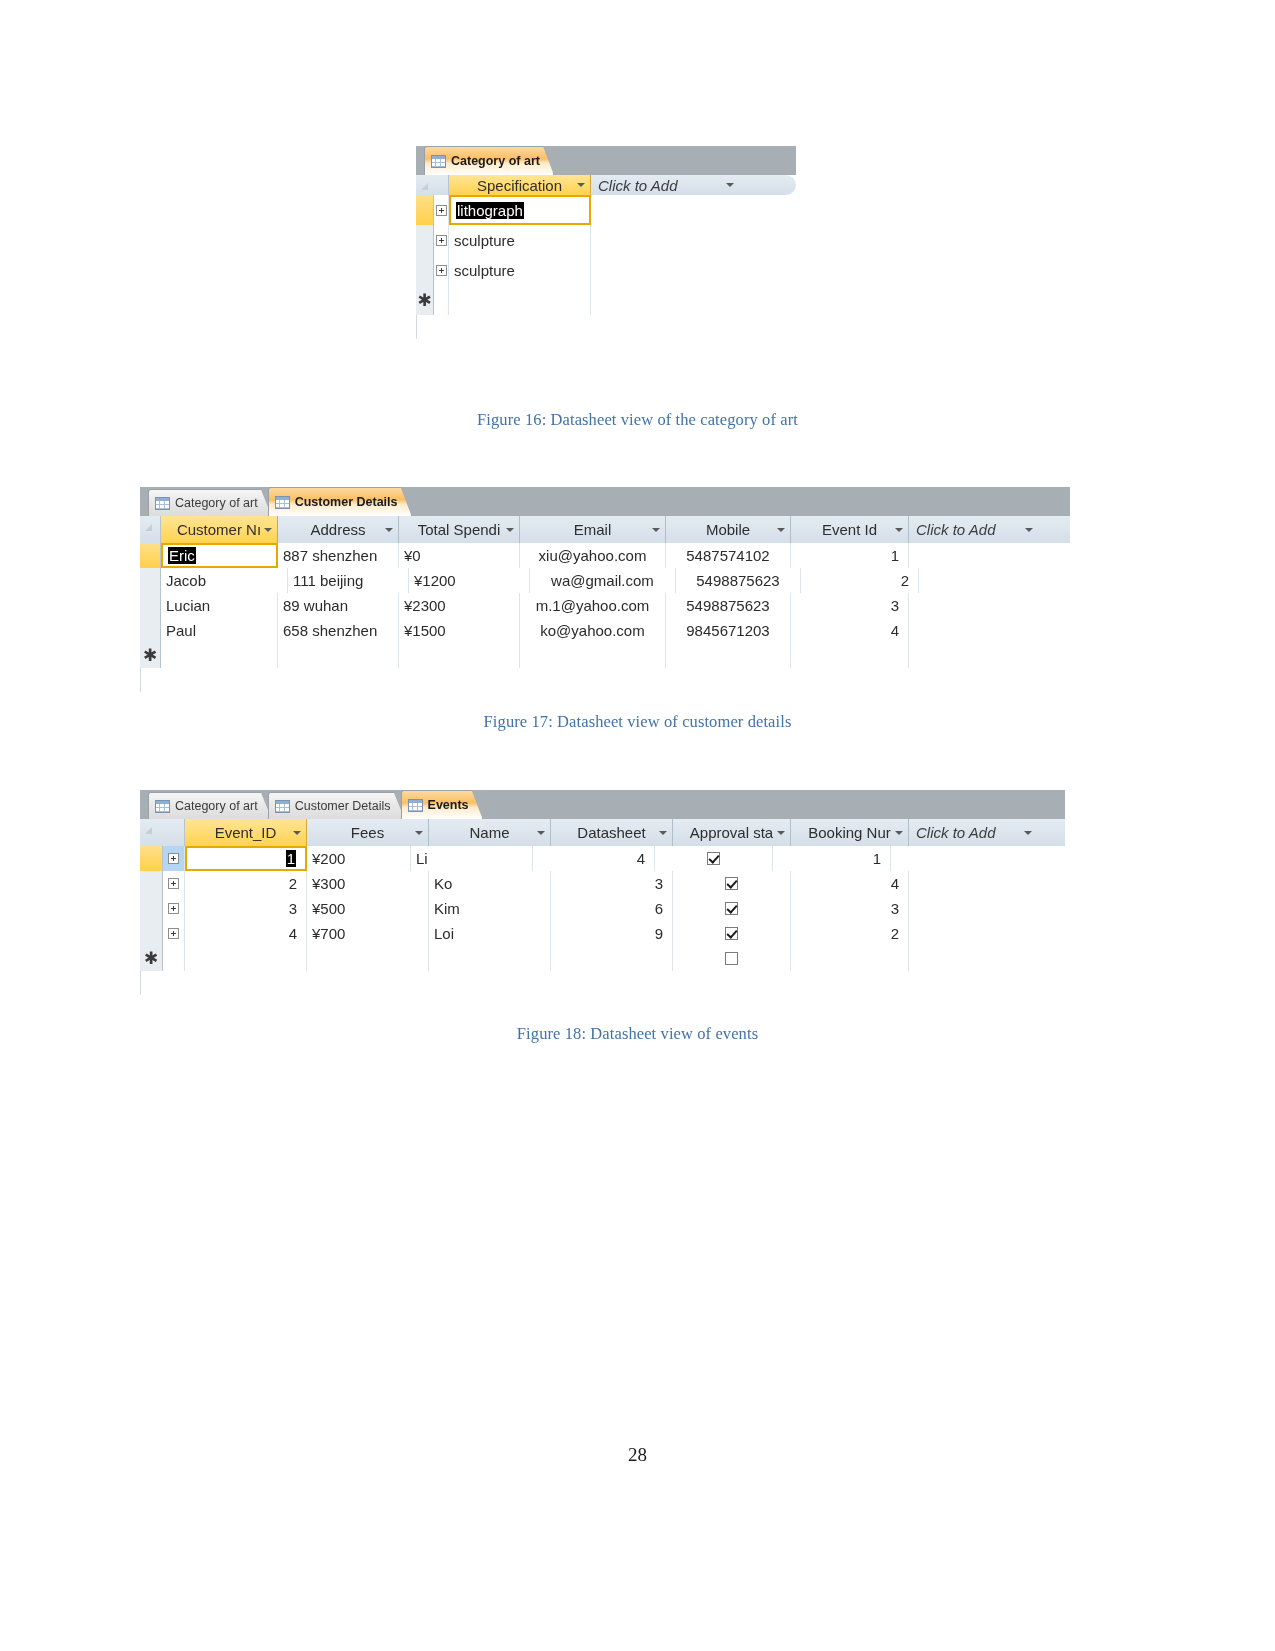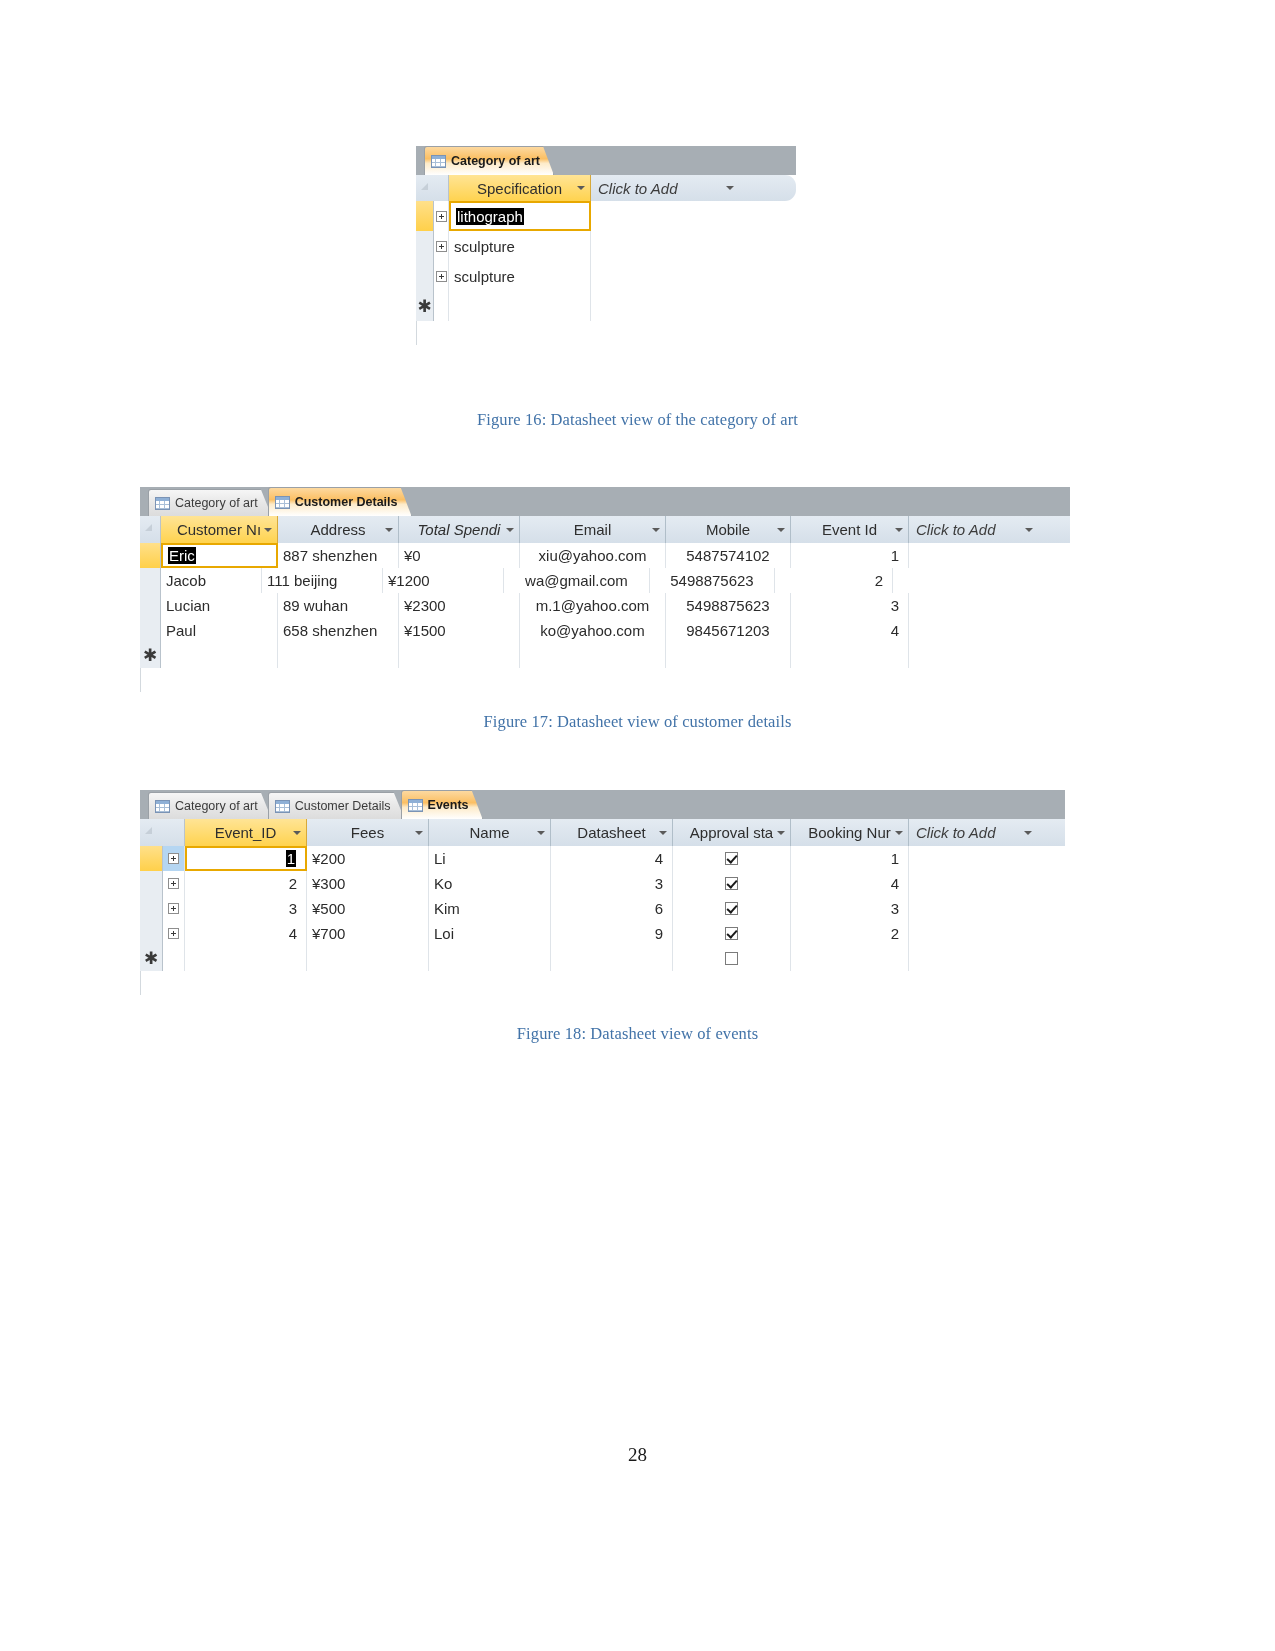--- a/index.html
+++ b/index.html
@@ -273,21 +273,21 @@
 
   <div class="tabstrip" style="height:29px;">
     <div class="tab active" style="height:29px;">
       <span class="grid-icon"></span>
       <span class="tab-label">Category of art</span>
     </div>
   </div>
 
   <div class="datasheet">
 
-    <div class="ds-row ds-header" style="height:26px;border-radius:11px;">
+    <div class="ds-row ds-header" style="height:20px;border-radius:11px;">
       <div class="selcell" style="width:33px;"></div>
       <div class="hcell selected" style="width:142px;">
         <span class="htext">Specification</span>
         <span class="hdrop"></span>
       </div>
       <div class="hcell addcol" style="width:148px;border-right:none;">
         <span class="htext">Click to Add</span>
         <span class="hdrop"></span>
       </div>
     </div>
@@ -359,21 +359,21 @@
     <div class="ds-row ds-header" style="height:27px;">
       <div class="selcell" style="width:21px;"></div>
       <div class="hcell selected" style="width:117px;">
         <span class="htext">Customer Nı</span>
         <span class="hdrop"></span>
       </div>
       <div class="hcell" style="width:121px;">
         <span class="htext">Address</span>
         <span class="hdrop"></span>
       </div>
-      <div class="hcell" style="width:121px;font-style:italic;">
+      <div class="hcell" style="width:121px;">
         <span class="htext">Total Spendi</span>
         <span class="hdrop"></span>
       </div>
       <div class="hcell" style="width:146px;">
         <span class="htext">Email</span>
         <span class="hdrop"></span>
       </div>
       <div class="hcell" style="width:125px;">
         <span class="htext">Mobile</span>
         <span class="hdrop"></span>
@@ -406,21 +406,21 @@
         <span>5487574102</span>
       </div>
       <div class="dcell num" style="width:118px;">
         <span>1</span>
       </div>
       <div class="dcell" style="width:129px;border-right:none;"></div>
     </div>
 
     <div class="ds-row" style="height:25px;">
       <div class="selcell" style="width:21px;"></div>
-      <div class="dcell" style="width:101px;">
+      <div class="dcell" style="width:127px;">
         <span>Jacob</span>
       </div>
       <div class="dcell" style="width:121px;">
         <span>111 beijing</span>
       </div>
       <div class="dcell" style="width:121px;">
         <span>¥1200</span>
       </div>
       <div class="dcell ctr" style="width:146px;">
         <span>wa@gmail.com</span>
@@ -551,21 +551,21 @@
     </div>
 
     <div class="ds-row selectedrow" style="height:25px;">
       <div class="selcell current" style="width:23px;"></div>
       <div class="expcell" style="width:22px;background:#b5d6f2;">
         <span class="plusbox"></span>
       </div>
       <div class="dcell num editcell" style="width:122px;">
         <span class="sel-text">1</span>
       </div>
-      <div class="dcell" style="width:122px;text-align:right;">
+      <div class="dcell" style="width:104px;text-align:right;">
         <span>¥200</span>
       </div>
       <div class="dcell" style="width:122px;">
         <span>Li</span>
       </div>
       <div class="dcell num" style="width:122px;">
         <span>4</span>
       </div>
       <div class="dcell ctr" style="width:118px;">
         <span class="cbx checked"></span>

